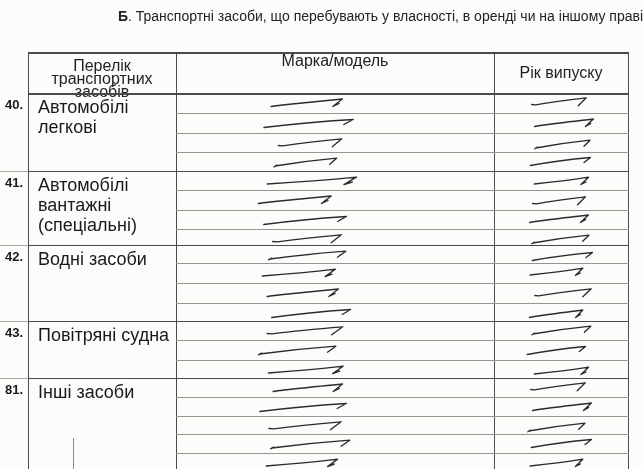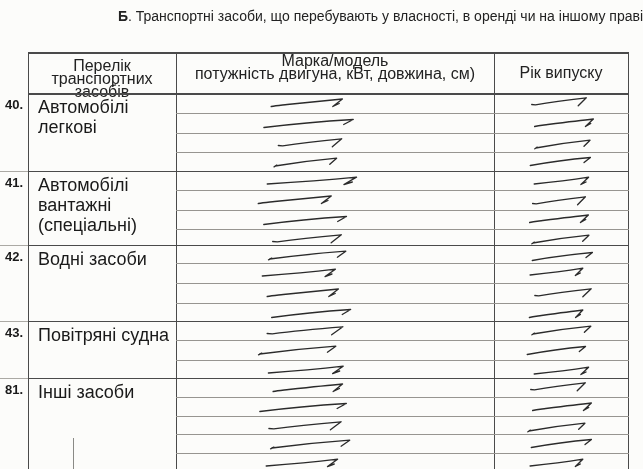--- a/index.html
+++ b/index.html
@@ -33,21 +33,20 @@
 <div class="title">
   <div><span class="b">Б</span><span>. Транспортні засоби, що перебувають у власності, в оренді чи на іншому праві</span></div>
 </div>
 
 <div class="hdr hdr-col1">
   <div>Перелік транспортних</div>
   <div>засобів</div>
 </div>
 <div class="hdr hdr-col2">
   <div>Марка/модель</div>
-  <div>потужність двигуна, кВт, довжина, см)</div>
 </div>
 <div class="hdr hdr-col3">Рік випуску</div>
 
 <div id="table-layer">
     <div class="tline" style="left: 28px; top: 52px; width: 1px; height: 417px;"></div>
     <div class="tline" style="left: 176px; top: 52px; width: 1px; height: 417px;"></div>
     <div class="tline" style="left: 494px; top: 52px; width: 1px; height: 417px;"></div>
     <div class="tline" style="left: 628px; top: 52px; width: 1px; height: 417px;"></div>
     <div class="tline" style="left: 28px; top: 52px; width: 601px; height: 1.5px;"></div>
     <div class="tline" style="left: 28px; top: 93px; width: 601px; height: 1.5px;"></div>

